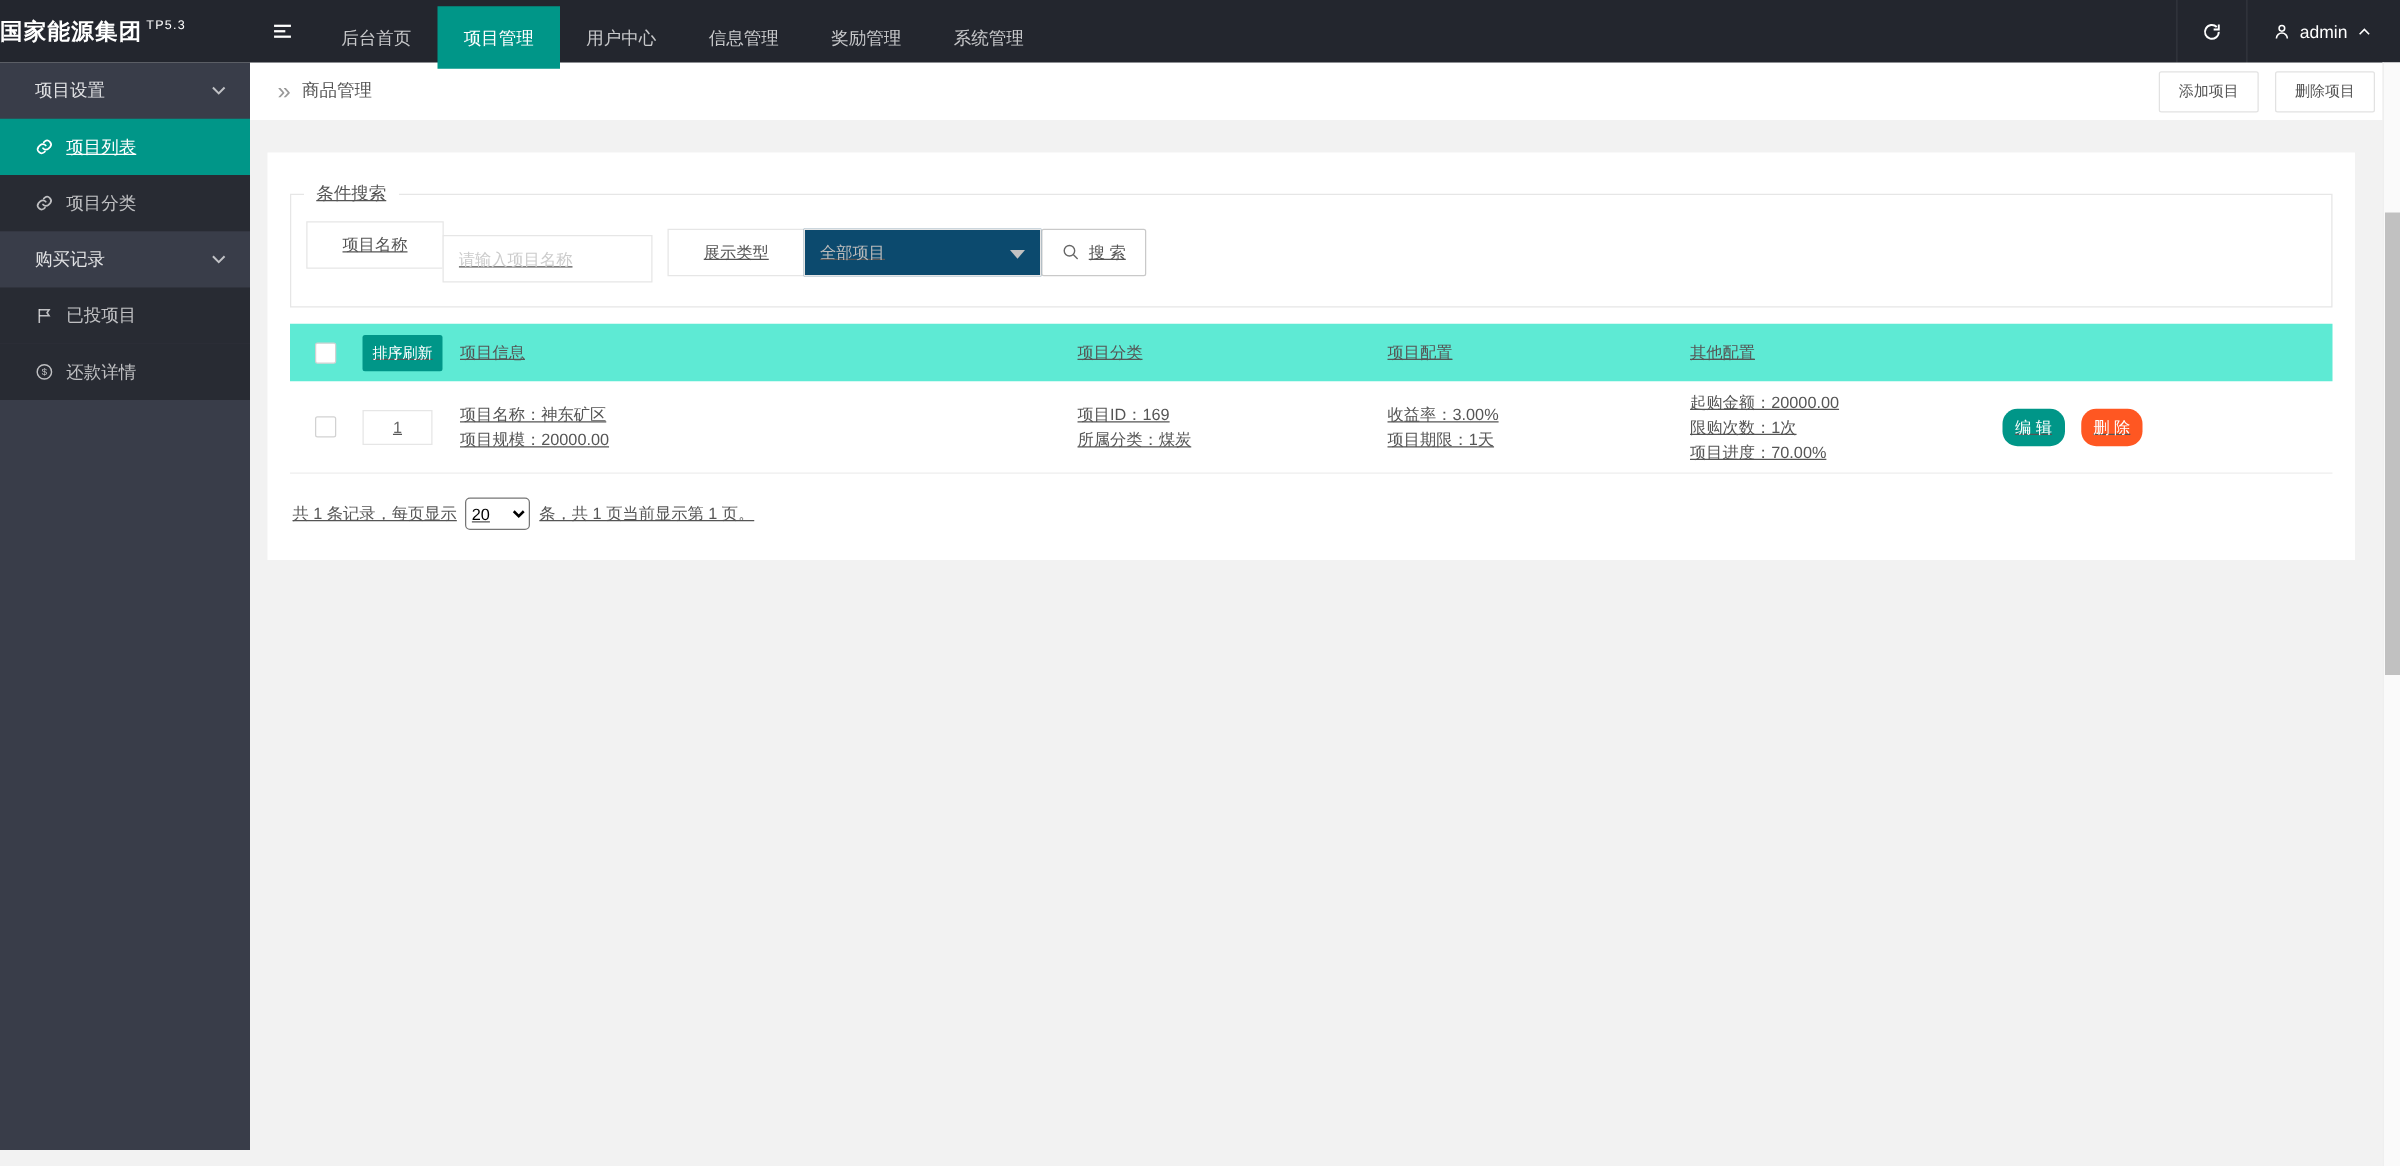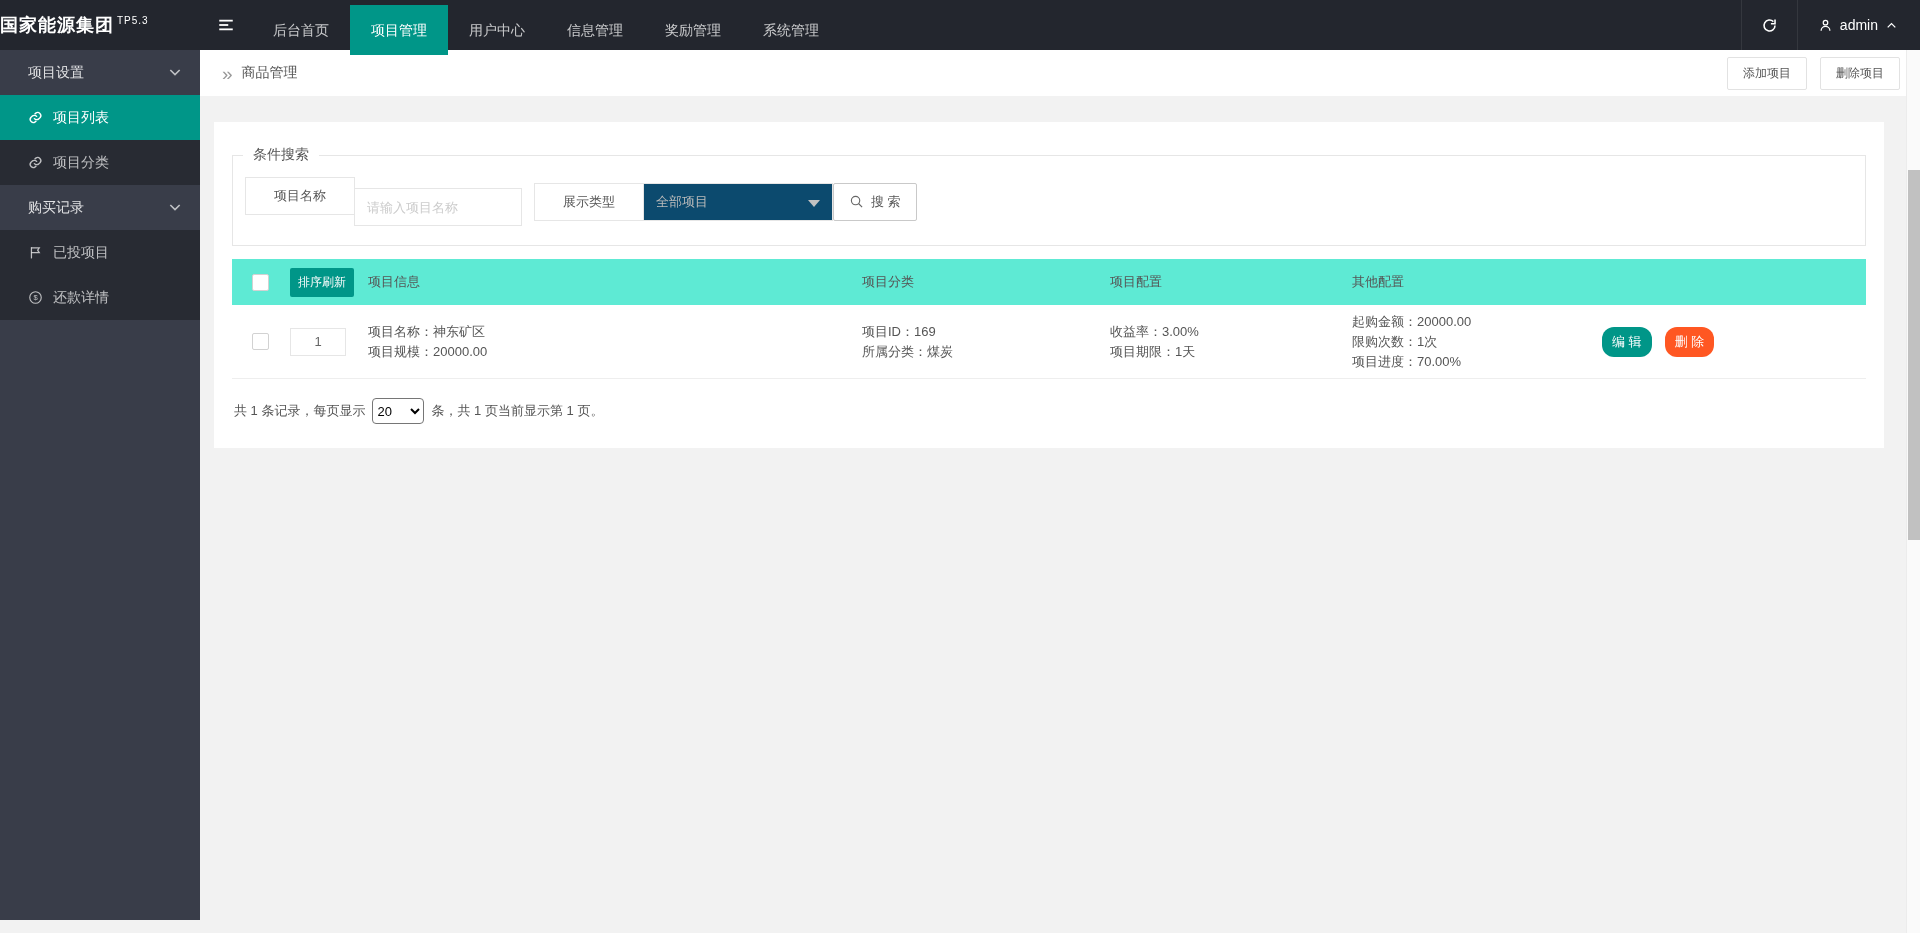--- a/index.html
+++ b/index.html
@@ -16,33 +16,33 @@
   .nav-item.active { background:#009688; color:#fff; }
   .header-right { margin-left:auto; display:flex; align-items:center; height:50px; }
   .refresh-btn { width:56px; height:50px; display:flex; align-items:center; justify-content:center; color:#fff; cursor:pointer; border-left:1px solid rgba(255,255,255,.08); }
   .user-menu { height:64px; display:flex; align-items:center; gap:7px; padding:0 22px 0 20px; color:#fff; font-size:14px; cursor:pointer; border-left:1px solid rgba(255,255,255,.08); }
 
   
   .sidebar { position:absolute; top:50px; left:0; bottom:13px; width:200px; background:#393d49; z-index:10; }
   .side-item { height:45px; display:flex; align-items:center; padding-left:28px; font-size:14px; color:rgba(255,255,255,.85); cursor:pointer; position:relative; }
   .side-item.child { background:#282b33; color:rgba(255,255,255,.7); }
   .side-item.child .s-icon { margin-right:10px; display:flex; }
-  .side-item.active { background:#009688; color:#fff; }
+  .side-item.active { background:#009688; color:#fff;text-decoration:underline; }
   .side-item .chev { position:absolute; right:17px; top:14px; opacity:.8; }
 
   
   .main { position:absolute; top:50px; left:200px; right:0; bottom:0; }
   .crumb-bar { height:46px; background:#fff; display:flex; align-items:center; padding:0 20px 0 22px; }
   .crumb-arrow { font-size:19px; color:#999; margin-right:9px; line-height:1; }
   .crumb-title { font-size:14px; color:#555; }
   .crumb-actions { margin-left:auto; display:flex; gap:13px; }
   .btn-plain { background:#fff; border:1px solid #e2e2e2; border-radius:2px; padding:7px 15px; font-size:12px; color:#555; cursor:pointer; font-family:inherit; }
 
   .content { padding:26px 36px 0 14px; }
-  .card { background:#fff; min-height:294px; padding:13px 18px 24px 18px; }
+  .card { background:#fff; min-height:294px; padding:13px 18px 24px 18px;text-decoration:underline; }
 
   fieldset.search-field { border:1px solid #e6e6e6; margin-top:11px; }
   fieldset.search-field legend { margin-left:10px; padding:0 10px; font-size:14px; color:#555; }
   .search-form { display:flex; align-items:center; padding:13px 15px 19px 12px; }
   .igroup { display:flex; }
   .igroup + .igroup { margin-left:12px; }
   .ilabel { height:38px; display:flex; align-items:center; padding:0 28px; border:1px solid #e6e6e6; background:#fff; font-size:13px; color:#555; white-space:nowrap; }
   .text-input { width:168px; height:38px; border:1px solid #e6e6e6; margin-left:-1px; padding:0 12px; font-size:13px; color:#555; outline:none; font-family:inherit;margin-top:11px; }
   .text-input::placeholder { color:#ccc; }
   .select-box { width:190px; height:38px; border:1px solid #e6e6e6; margin-left:-1px; display:flex; align-items:center; padding:0 28px 0 12px; font-size:13px; color:#bbb; position:relative; cursor:pointer; background:#0c4a6e; }

